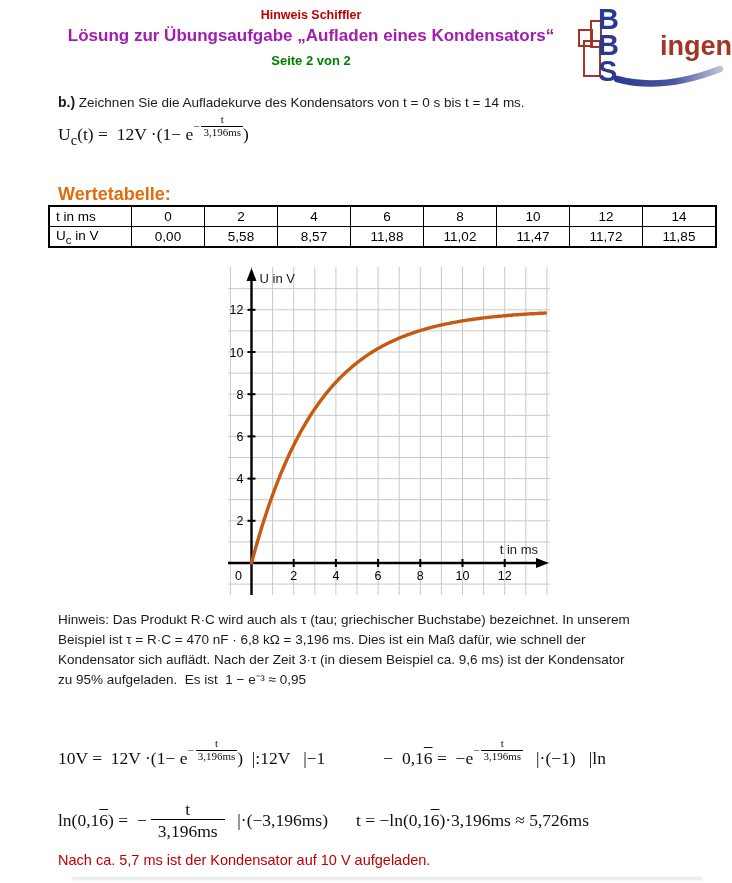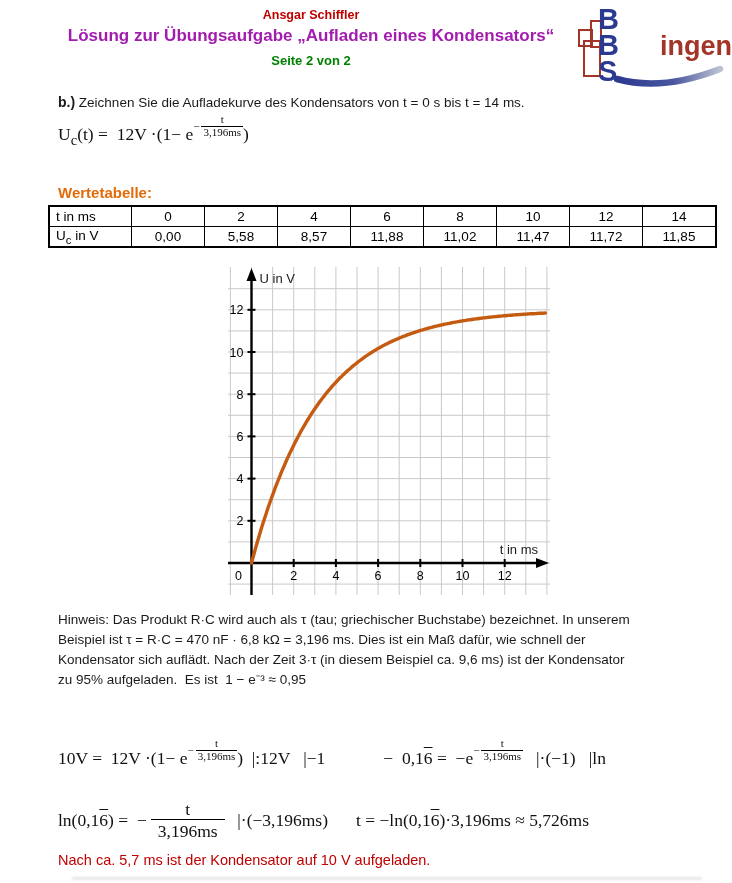--- a/index.html
+++ b/index.html
@@ -17,21 +17,21 @@
   .logo .ltr{position:absolute;font-weight:800;font-size:29px;line-height:26px;color:#2B3990;}
   .logo .suffix{position:absolute;font-weight:800;font-size:27px;line-height:26px;color:#A33528;margin-left:40px;}
   
   .bline{top:94px;left:58px;font-size:13.5px;}
   .bline b{font-size:14px;}
   .math{font-family:"Liberation Serif",serif;font-size:17.5px;color:#111;}
   .f1{top:124px;left:58px;}
   .exp{display:inline-flex;align-items:center;gap:2px;transform:translateY(-10px);font-size:11px;}
   .sfrac{display:inline-flex;flex-direction:column;align-items:center;line-height:1.05;font-size:11px;}
   .sfrac .den{border-top:1px solid #000;padding:0 2px;}
-  .wert{top:184px;left:58px;font-size:15px;font-weight:bold;color:#E36C0A;}
+  .wert{top:184px;left:58px;font-size:18px;font-weight:bold;color:#E36C0A;}
   table.vals{position:absolute;top:205px;left:48px;border-collapse:collapse;table-layout:fixed;
              font-size:13.5px;color:#000;border:2px solid #000;}
   table.vals td{border:1px solid #000;height:19px;text-align:center;padding:0;}
   table.vals td.th{width:75px;text-align:left;padding-left:6px;}
   table.vals td.c{width:72px;}
   .chartbox{top:267px;left:228px;width:322px;height:330px;}
   .tick{font-family:"Liberation Sans",sans-serif;font-size:12.5px;fill:#000;}
   .axis-title{font-family:"Liberation Sans",sans-serif;font-size:13px;fill:#1a1a1a;}
   .hinweis{top:610px;left:58px;font-size:13.5px;line-height:20px;}
   .cline{top:716px;left:58px;font-size:13.5px;}
@@ -42,21 +42,21 @@
   .dfrac .den{border-top:1.5px solid #000;padding:2px 7px 0;}
   .ov{text-decoration:overline;}
   .concl{top:852px;left:58px;font-size:14.5px;color:#C00000;}
   .bstrip{top:877px;left:72px;width:630px;height:3px;background:#E7E7E7;filter:blur(1px);}
 </style>
 </head>
 <body>
 
 <div id="page">
 
-  <div class="abs hdr-author">Ansgar Schiffler</div>
+  <div class="abs hdr-author">Hinweis Schiffler</div>
   <div class="abs hdr-title">Lösung zur Übungsaufgabe „Aufladen eines Kondensators“</div>
   <div class="abs hdr-page">Seite 2 von 2</div>
 
   <div class="abs logo">
     <div class="rect" style="left:8px;top:24px;width:11px;height:14px;"></div>
     <div class="rect" style="left:20px;top:15px;width:8px;height:24px;"></div>
     <div class="rect" style="left:13px;top:35px;width:14px;height:33px;"></div>
     <div class="ltr" style="left:28px;top:1px;">B</div>
     <div class="ltr" style="left:28px;top:27px;">B</div>
     <div class="ltr" style="left:28px;top:53px;">S</div>

